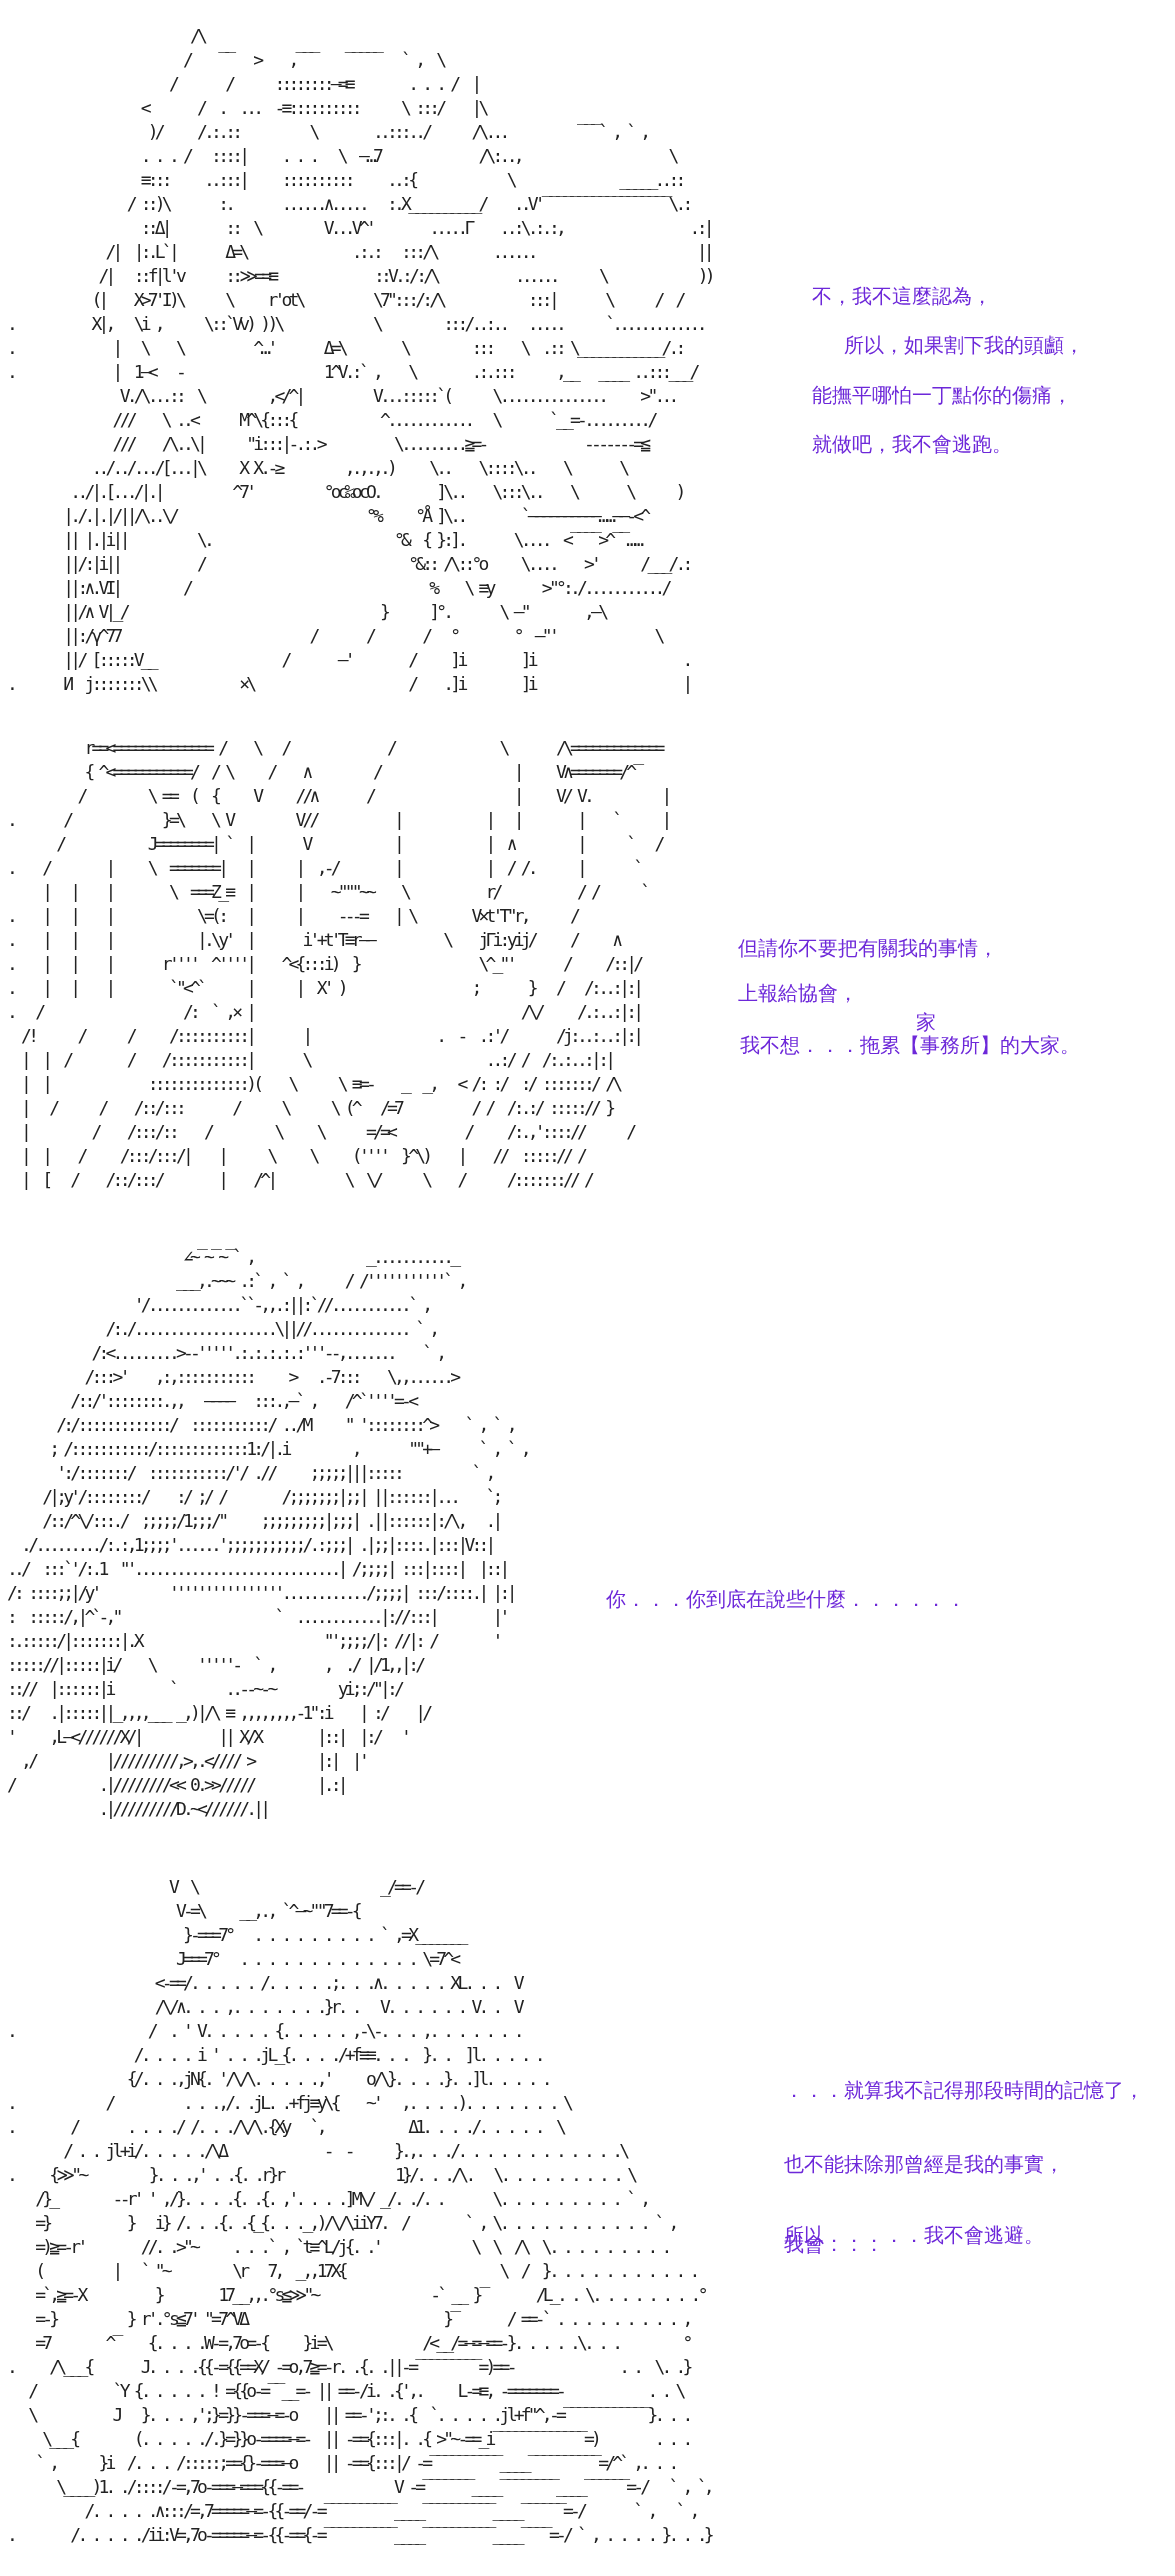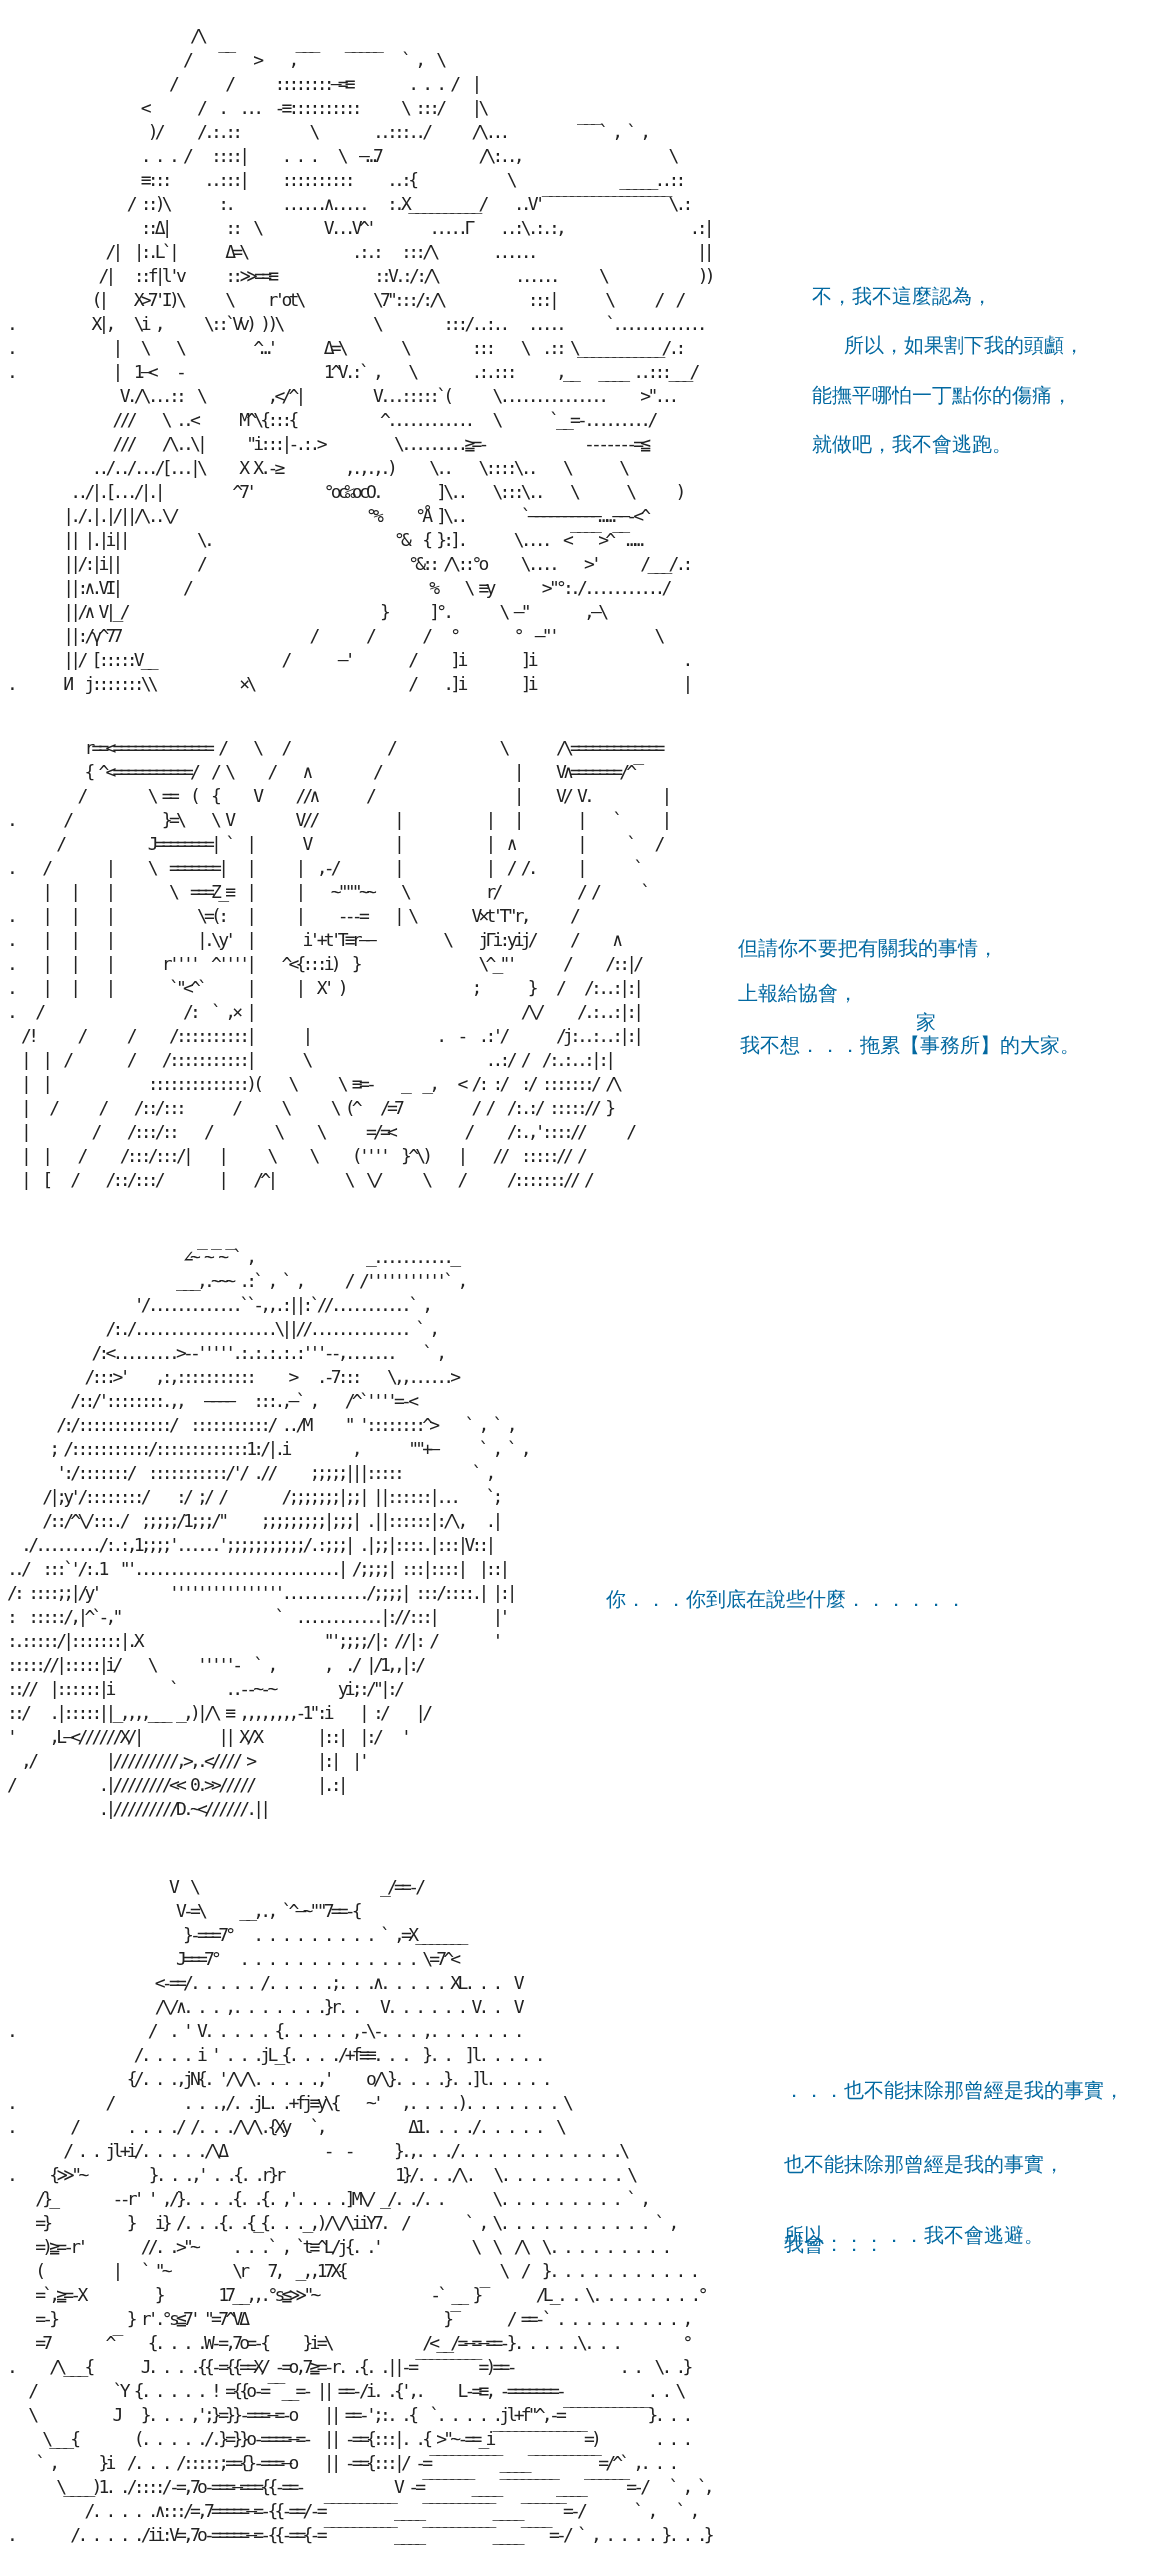--- a/index.html
+++ b/index.html
@@ -15,21 +15,21 @@
     white-space: pre; color: #222222;
   }
   #p1-art { top: 23.5px; }
   #p2-art { top: 736px; }
   #p3-art { top: 1245px; }
   #p4-art { top: 1875px; }
 
   .line {
     position: absolute; white-space: pre;
     font-family: "DejaVu Sans", sans-serif;
-    font-size: 20px; line-height: 23.5px; color: #0369a1;
+    font-size: 20px; line-height: 23.5px; color: #6d28d9;
   }
   
   #p1-l0 { left: 812px; top: 285px; }
   #p1-l1 { left: 844px; top: 334px; text-align: right; }
   #p1-l2 { left: 812px; top: 384px; }
   #p1-l3 { left: 812px; top: 433px; }
   
   #p2-l0 { left: 738px; top: 937px; }
   #p2-l1 { left: 738px; top: 982px; text-align: center; }
   #p2-ruby { left: 916px; top: 1011px; }
@@ -163,19 +163,19 @@
      =7        ^‾    {. . . .W-=,7o=-{     }i=\             /&lt;__/=—=—==-}. . . . .\. . .         °
  .     /\___{       J. . . .{{-={{==X/ -=o,7≧=-r. .{. .||-=‾‾‾‾‾‾‾‾‾=)==-               . .  \. .}
     /           `Y {. . . . . ! ={{o-=‾‾__=- || ==-/i. .{',.     L-=≡, -=======-            . . \
     \           J   }. . . ,';}=}}-===—=-o    || ==-';:. .{  `. . . . .jl+f"^,-=‾‾‾‾‾‾‾‾‾‾‾‾}. . .
       \___{        (. . . . ./.}=}}o-====—=-  || -=={:::|. .{ &gt;"~-==_i‾‾‾‾‾‾‾‾‾‾‾‾‾=)        . . .
      ` ,      }i  /. . . /:::::;=={}-===—o    || -=={:::|/ -=‾‾‾‾‾‾‾‾‾‾____‾‾‾‾‾‾‾‾‾‾=/^` ,. . .
         \____)1. ./::::/-=,7o-===—==={{-==-             V -=‾‾‾‾‾‾‾____‾‾‾‾‾‾‾‾____‾‾‾‾‾‾=-/   ` , `,
             /. . . . .∧:::/=,7=====—=-{{-==/-=‾‾‾‾‾‾‾‾‾‾____‾‾‾‾‾‾‾‾‾‾____‾‾‾‾‾‾=-/       ` ,   ` ,
  .        /. . . . ./ii:V=,7o-=====—=-{{-=={-=‾‾‾‾‾‾‾‾‾‾____‾‾‾‾‾‾‾‾‾‾____‾‾‾‾=-/ ` , . . . . }. . .}</pre>
   <div>
-    <div class="line" id="p4-l0">．．．也不能抹除那曾經是我的事實，</div>
+    <div class="line" id="p4-l0">．．．就算我不記得那段時間的記憶了，</div>
     <div class="line" id="p4-l1">也不能抹除那曾經是我的事實，</div>
     <div class="line" id="p4-l2">所以．．．．．我不會逃避。</div>
     <div class="line" id="p4-l3">我會．．．</div>
   </div>
 </div>
 
 
 </body></html>

